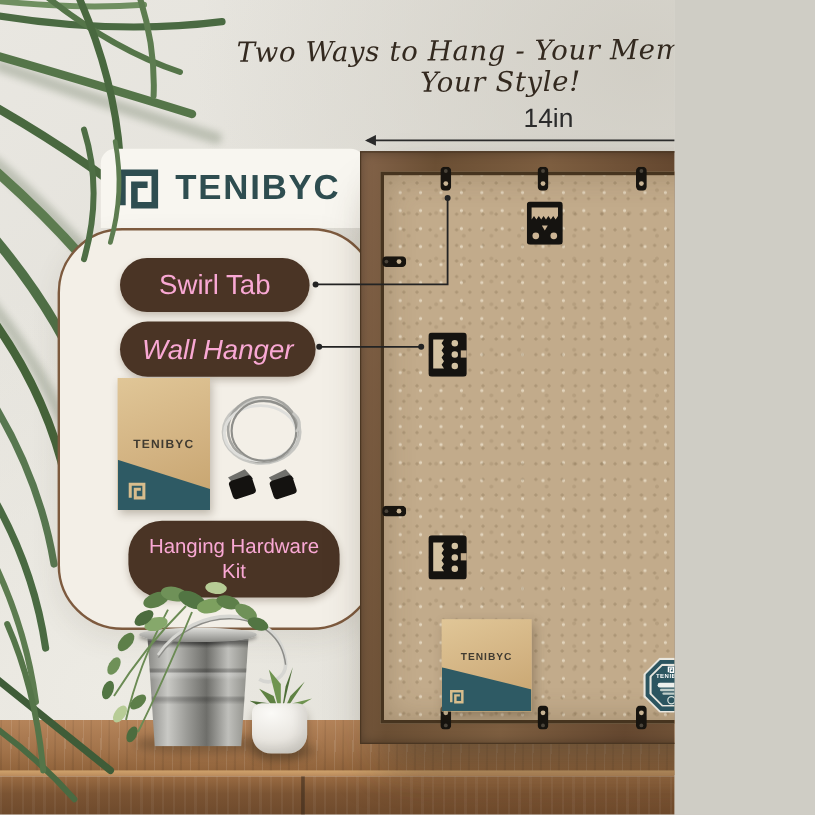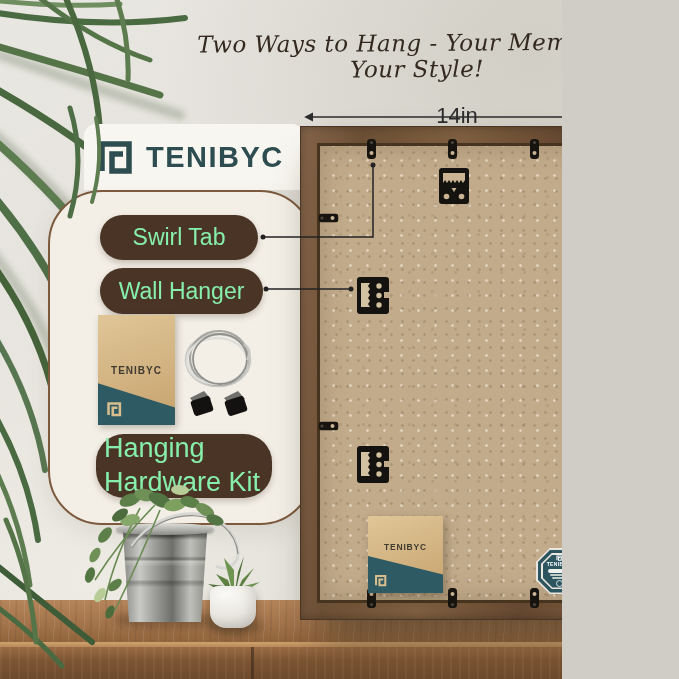--- a/index.html
+++ b/index.html
@@ -19,25 +19,25 @@
   
   .logo-card{left:84px;top:124px;width:220px;height:66px;background:#f8f6f0;
     border-radius:12px 12px 0 0;z-index:2;}
   .logo-row{left:96px;top:138px;display:flex;align-items:center;gap:12px;z-index:3;}
   .logo-text{font-size:29px;font-weight:700;color:#2e4d50;letter-spacing:1.5px;}
 
   
   .panel{left:48px;top:190px;width:262px;height:331px;background:#f3efe7;
     border:2px solid #7d5a3e;border-radius:54px;z-index:2;
     box-shadow:0 8px 22px rgba(90,75,55,.10);}
-  .pill{background:#4a3425;color:#86efac;display:flex;align-items:center;justify-content:center;
-    text-align:left;z-index:3;box-shadow:0 3px 6px rgba(60,40,20,.25);}
+  .pill{background:#4a3425;color:#f9a8d4;display:flex;align-items:center;justify-content:center;
+    text-align:center;z-index:3;box-shadow:0 3px 6px rgba(60,40,20,.25);}
   .pill-swirl{left:100px;top:215px;width:158px;height:45px;border-radius:23px;font-size:23px;}
-  .pill-wall{left:100px;top:268px;width:163px;height:46px;border-radius:23px;font-size:23px;}
-  .pill-kit{left:96px;top:434px;width:176px;height:64px;border-radius:28px;font-size:27px;line-height:1.25;padding:2px 8px;box-sizing:border-box;}
+  .pill-wall{left:100px;top:268px;width:163px;height:46px;border-radius:23px;font-size:23px;font-style:italic;}
+  .pill-kit{left:107px;top:434px;width:176px;height:64px;border-radius:28px;font-size:17px;line-height:1.25;padding:2px 8px;box-sizing:border-box;}
 
   
   .kit-board{left:98px;top:315px;width:77px;height:110px;z-index:3;
     background:linear-gradient(160deg,#e0c697 0%,#d2b281 55%,#c5a26c 100%);
     box-shadow:2px 3px 7px rgba(70,55,35,.3);overflow:hidden;}
   .kit-board .brand{position:absolute;left:0;top:50px;width:100%;text-align:center;
     font-size:10px;font-weight:700;letter-spacing:1px;color:#403b31;}
   .kit-board .teal{position:absolute;inset:0;background:#2e5a64;
     clip-path:polygon(0 62%,100% 84%,100% 100%,0 100%);}
   .kit-board svg{position:absolute;left:8px;bottom:8px;}
@@ -73,21 +73,21 @@
     background:linear-gradient(160deg,#e0c697 0%,#d2b281 55%,#c5a26c 100%);
     box-shadow:3px 4px 9px rgba(60,45,25,.35);}
   .backer .brand{position:absolute;left:0;top:26px;width:100%;text-align:center;
     font-size:8.5px;font-weight:700;letter-spacing:.8px;color:#403b31;}
   .backer .teal{position:absolute;inset:0;background:#2e5a64;
     clip-path:polygon(0 52%,100% 76%,100% 100%,0 100%);}
   .backer svg{position:absolute;left:6px;bottom:6px;}
 
   
   .annot{left:0;top:0;z-index:9;pointer-events:none;}
-  .dim{z-index:9;color:#2b2b2b;margin-top:17px;}
+  .dim{z-index:9;color:#2b2b2b;}
   .dim-w{left:415px;top:86px;width:84px;text-align:center;font-size:22px;}
   .dim-h{left:632px;top:325px;font-size:18px;}
 
   
   .dresser-top{left:-6px;top:600px;width:691px;height:46px;z-index:4;
     background:
       repeating-linear-gradient(91deg, rgba(255,255,255,.10) 0 1px, rgba(255,255,255,0) 1px 6px, rgba(0,0,0,.07) 7px 8px, rgba(0,0,0,0) 8px 15px),
       linear-gradient(180deg,#b5845a 0%,#a2734a 55%,#8d6038 100%);}
   .dresser-edge{left:0;top:642px;width:679px;height:5px;z-index:4;
     background:linear-gradient(180deg,#cfa36c,#b9895b);}

